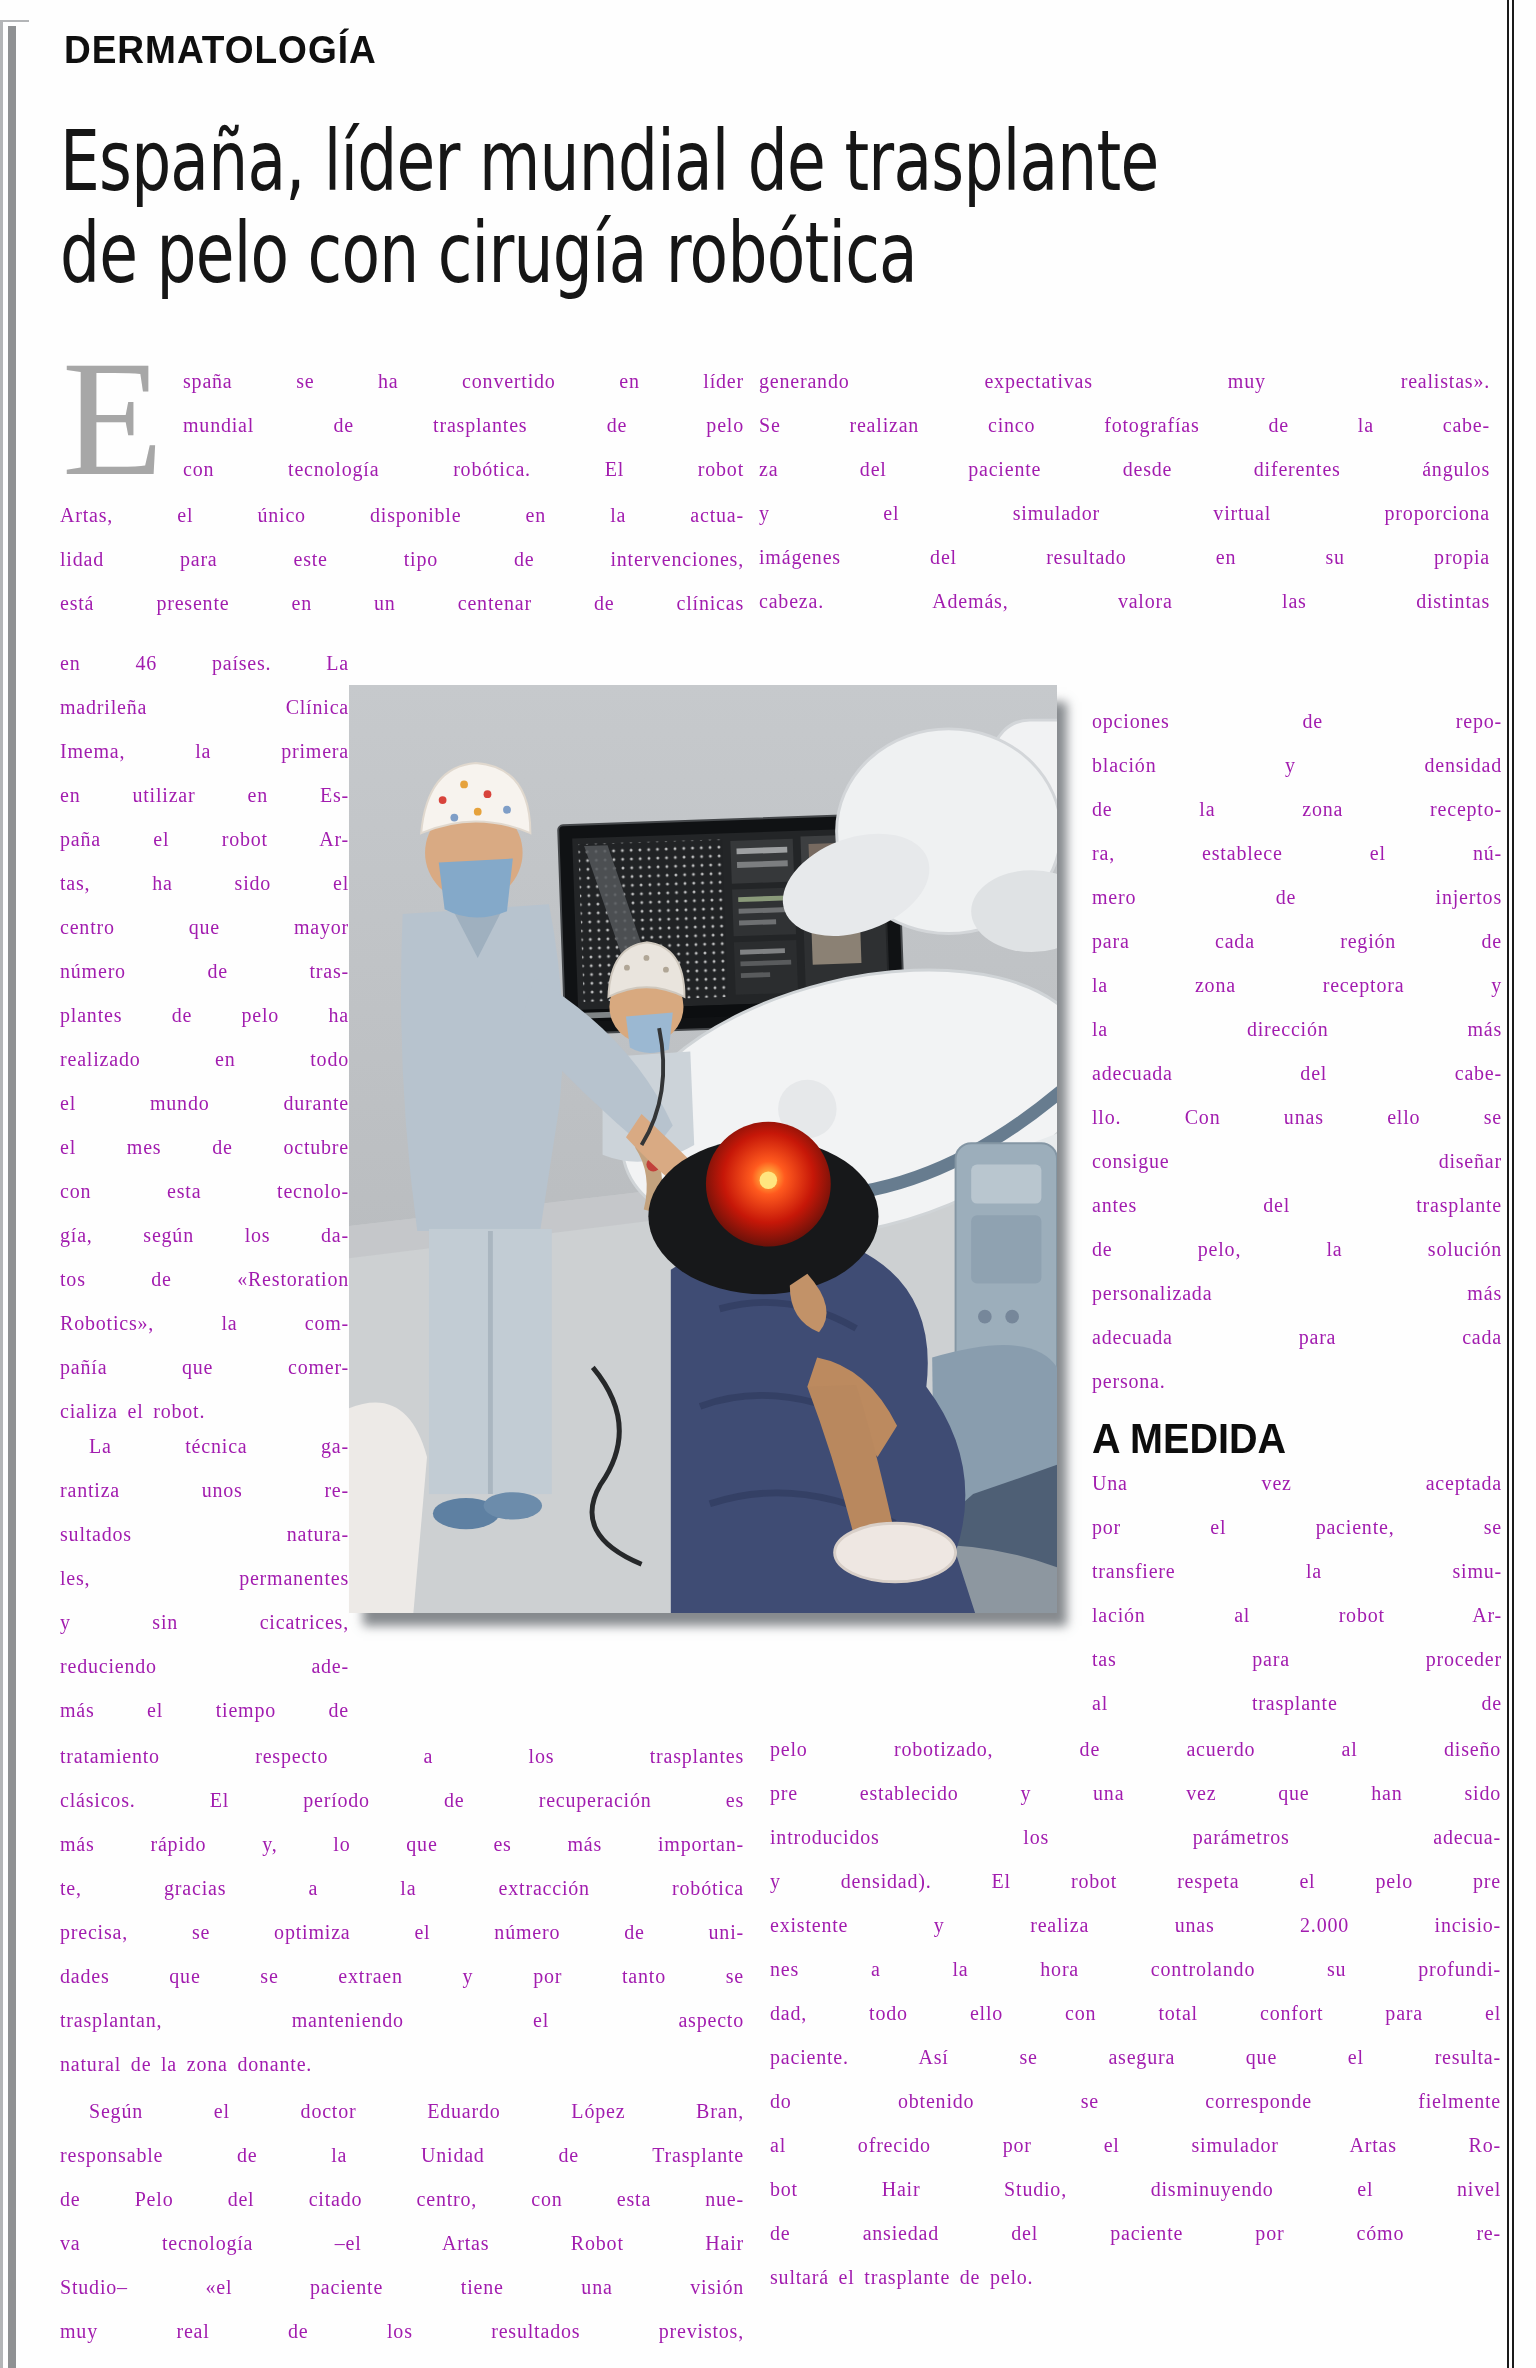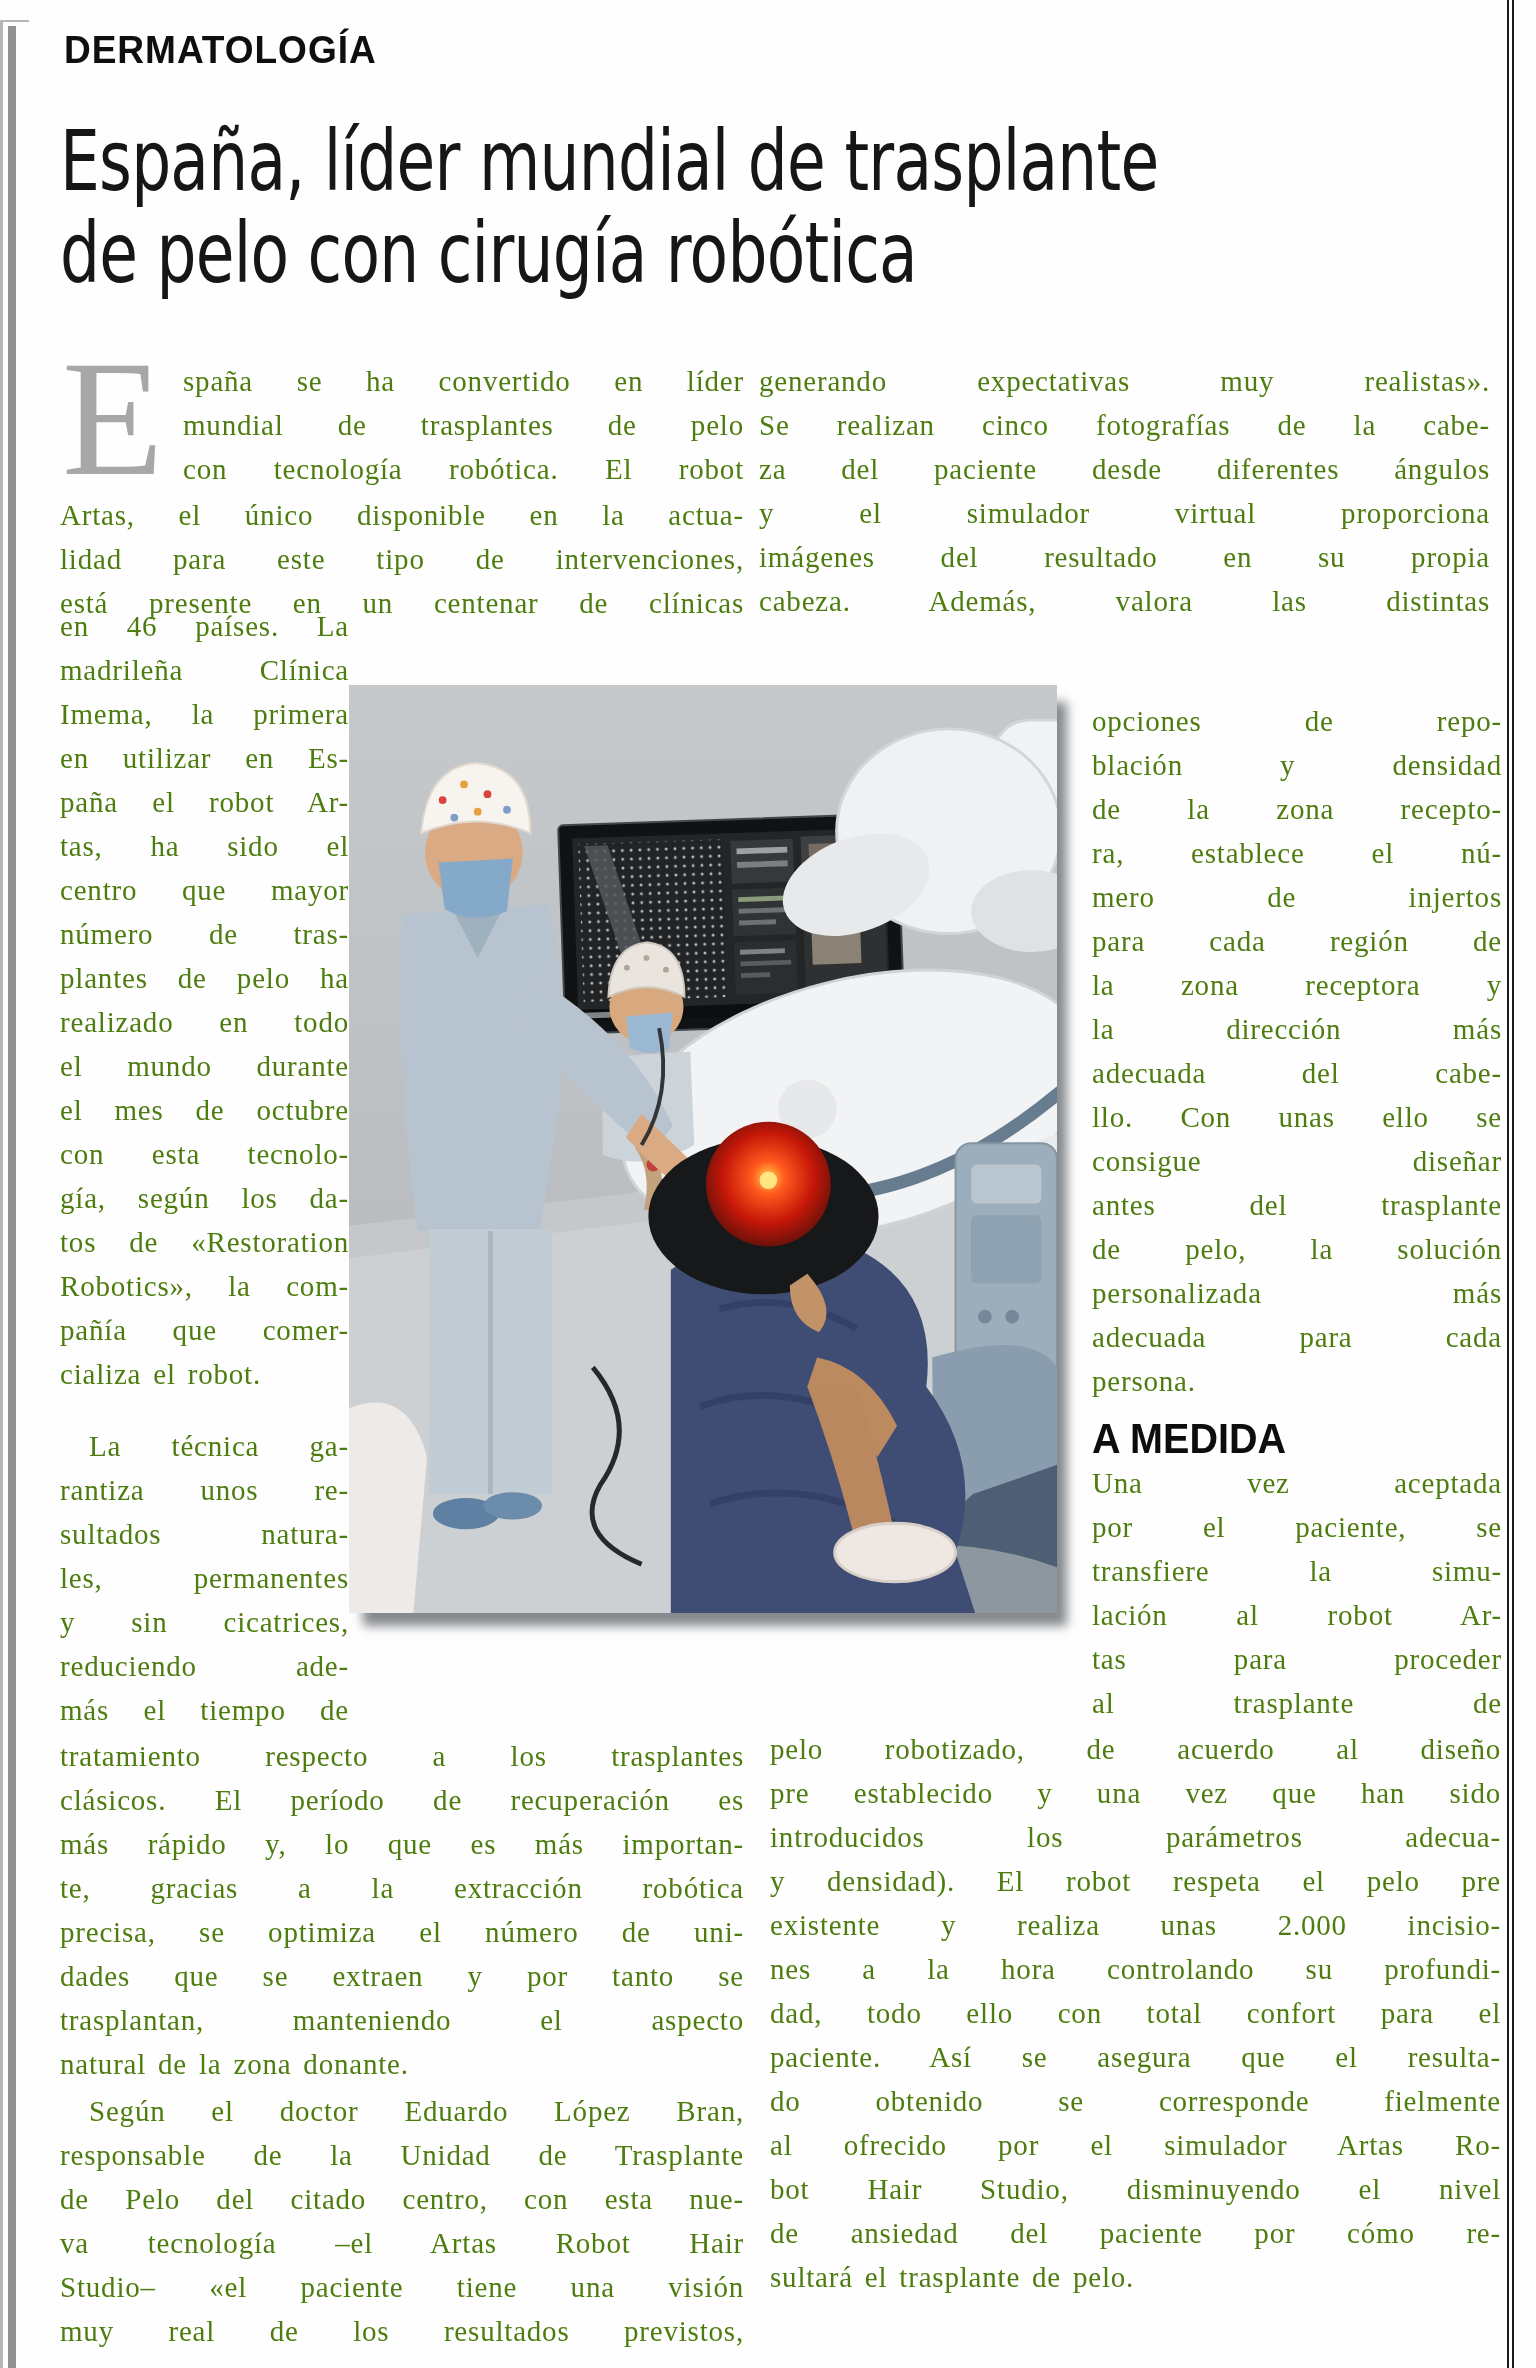--- a/index.html
+++ b/index.html
@@ -34,29 +34,29 @@
     color:#a7a7a7;text-align:left;
   }
   .subhead{
     position:absolute;left:1092px;top:1414px;margin:0;
     font-family:"Liberation Sans",sans-serif;font-weight:700;
     font-size:43px;line-height:49px;color:#0d0d0d;
     transform:scaleX(.92);transform-origin:left top;white-space:nowrap;
   }
 
   
-  .tb{position:absolute;font-size:29px;line-height:44px;color:#4d7c0f;
+  .tb{position:absolute;font-size:20px;line-height:44px;color:#a21caf;
       letter-spacing:0.8px;word-spacing:3.9px;}
   .tl{text-align:justify;text-align-last:justify;height:44px;overflow:hidden;}
   .tl.last{text-align-last:left;}
   .tl.ind{text-indent:29px;}
 
   #b-p1a{left:183px;top:359px;width:561px;}
   #b-p1b{left:60px;top:493px;width:684px;}
-  #b-p1c{left:60px;top:604px;width:289px;}
+  #b-p1c{left:60px;top:641px;width:289px;}
   #b-p2n{left:60px;top:1424px;width:289px;}
   #b-p2w{left:60px;top:1734px;width:684px;}
   #b-p3w{left:60px;top:2089px;width:684px;}
   #b-r1w{left:759px;top:359px;width:731px;}
   #b-r1n{left:1092px;top:660px;width:410px;margin-top:39px;}
   #b-r2n{left:1092px;top:1461px;width:410px;}
   #b-r2w{left:770px;top:1727px;width:731px;}
 
   .photo{
     position:absolute;left:349px;top:685px;width:708px;height:928px;margin:0;

